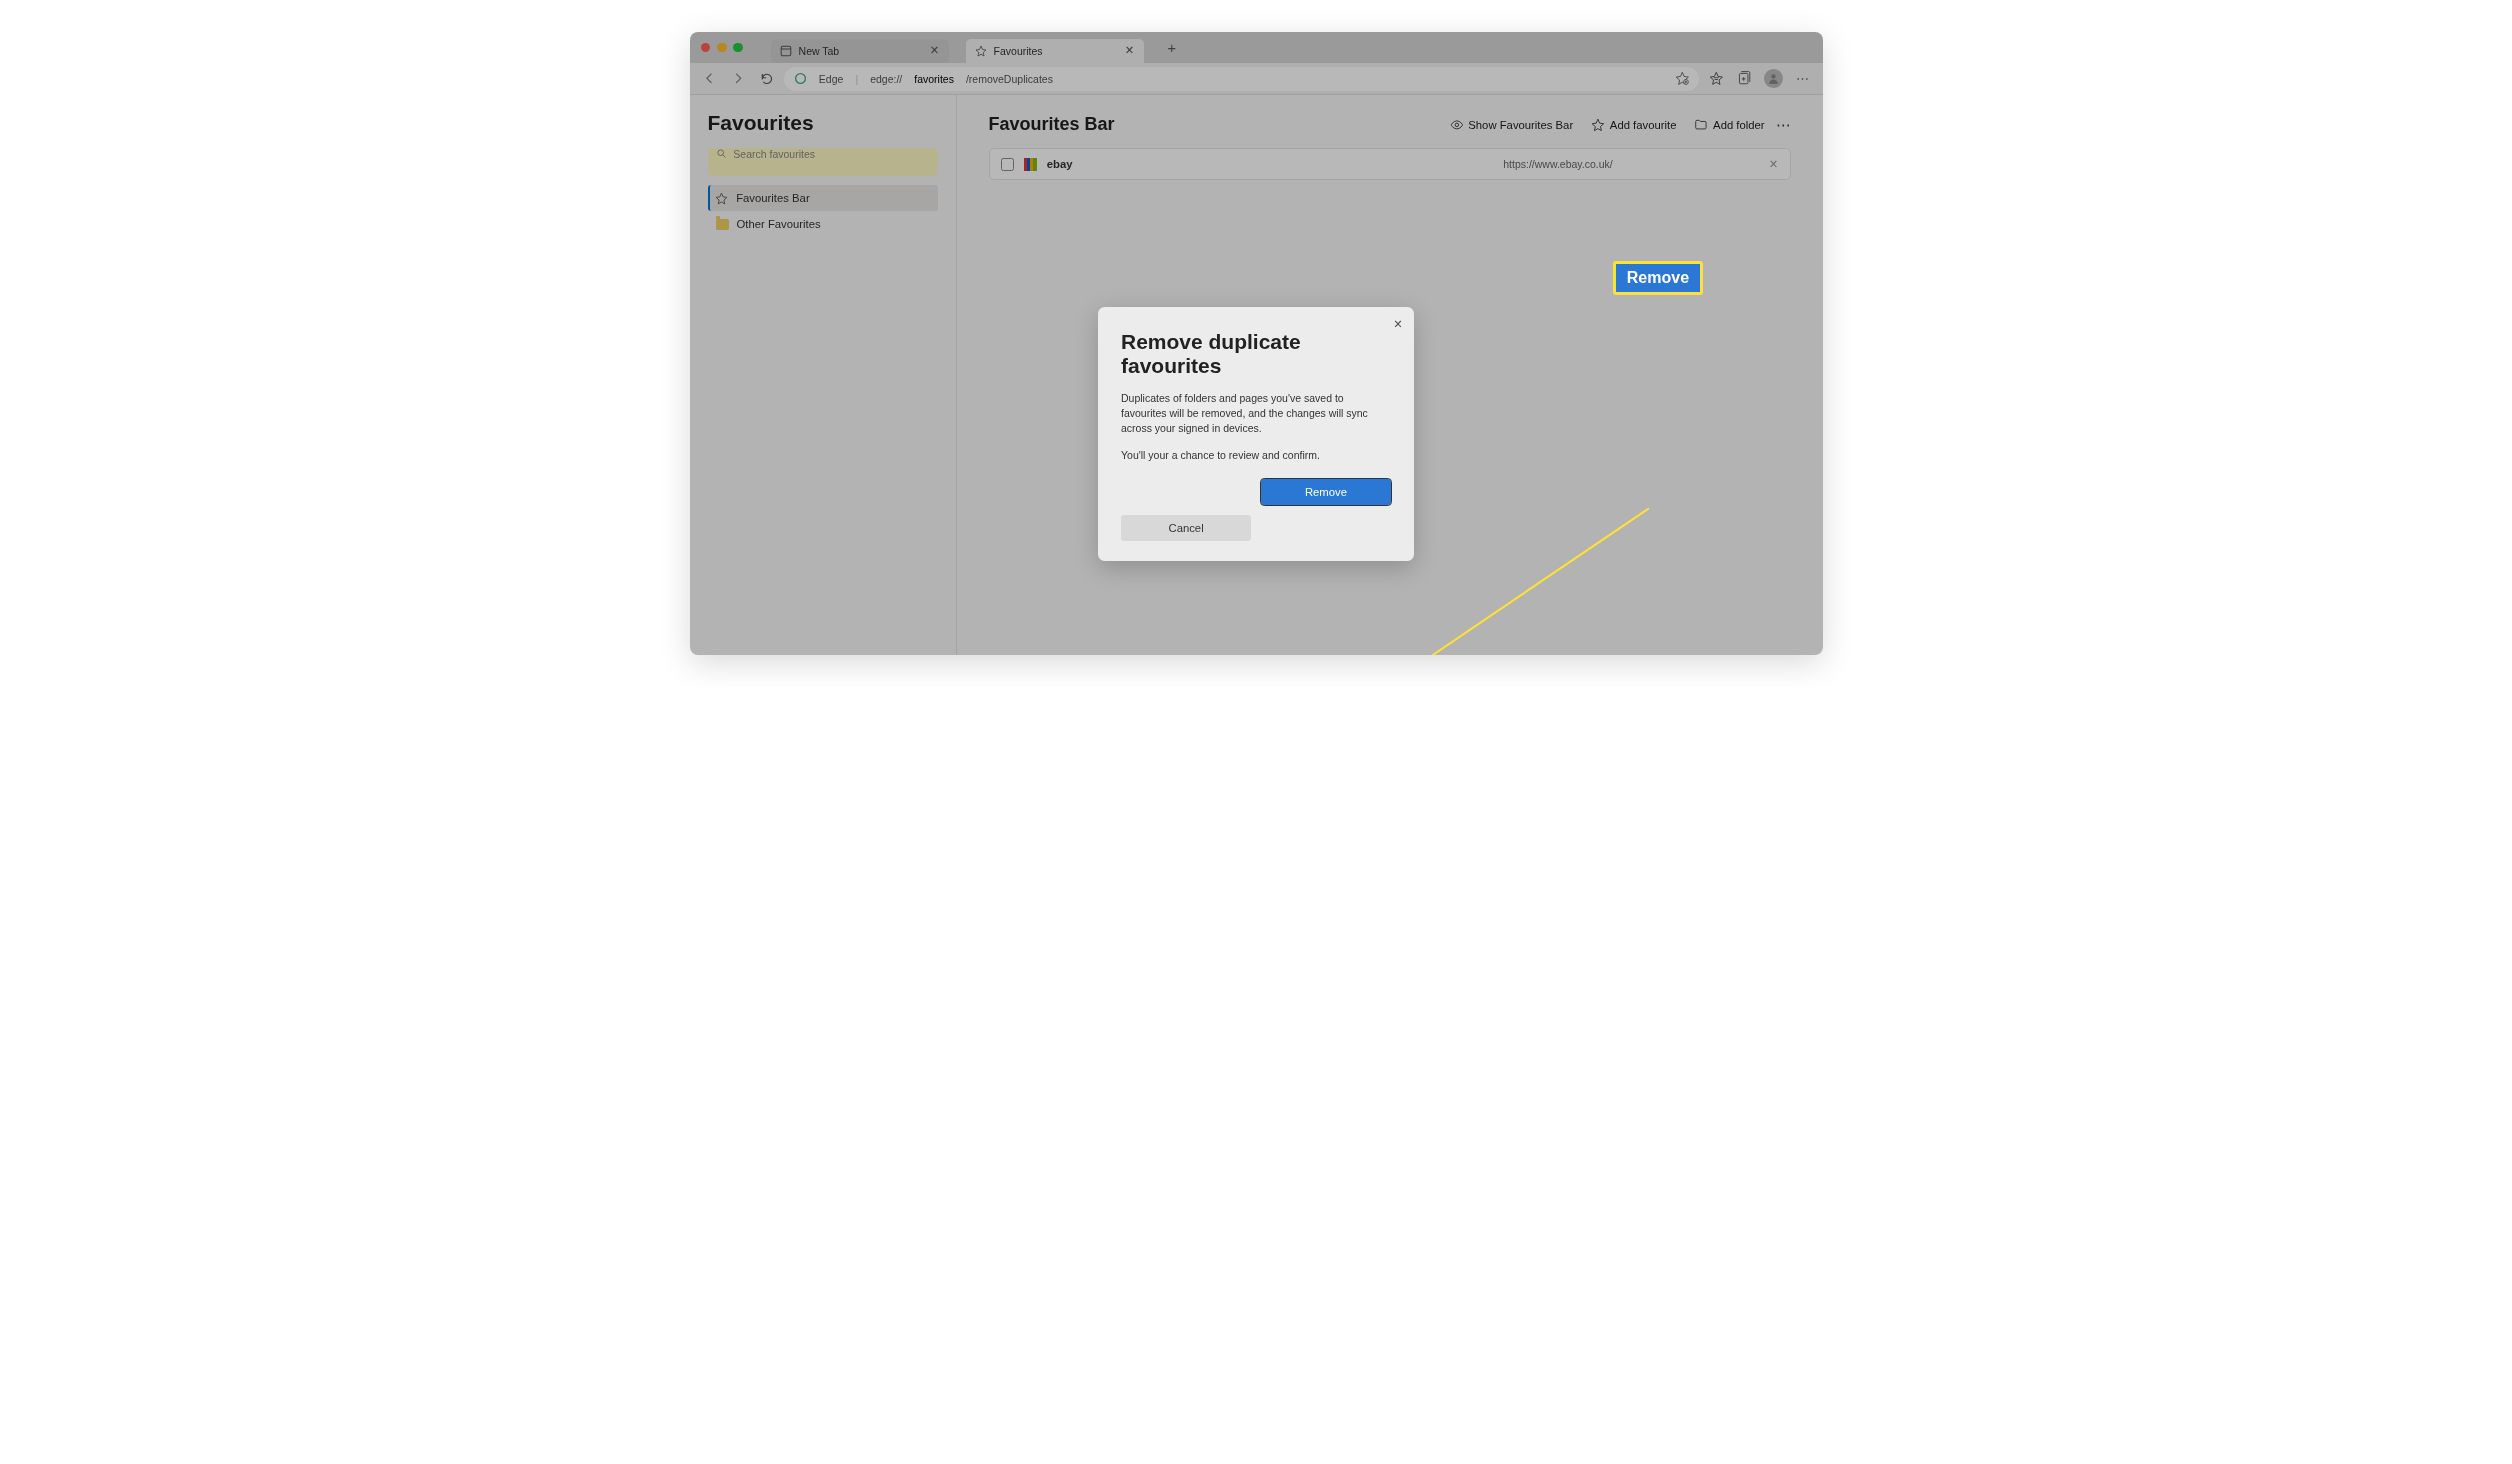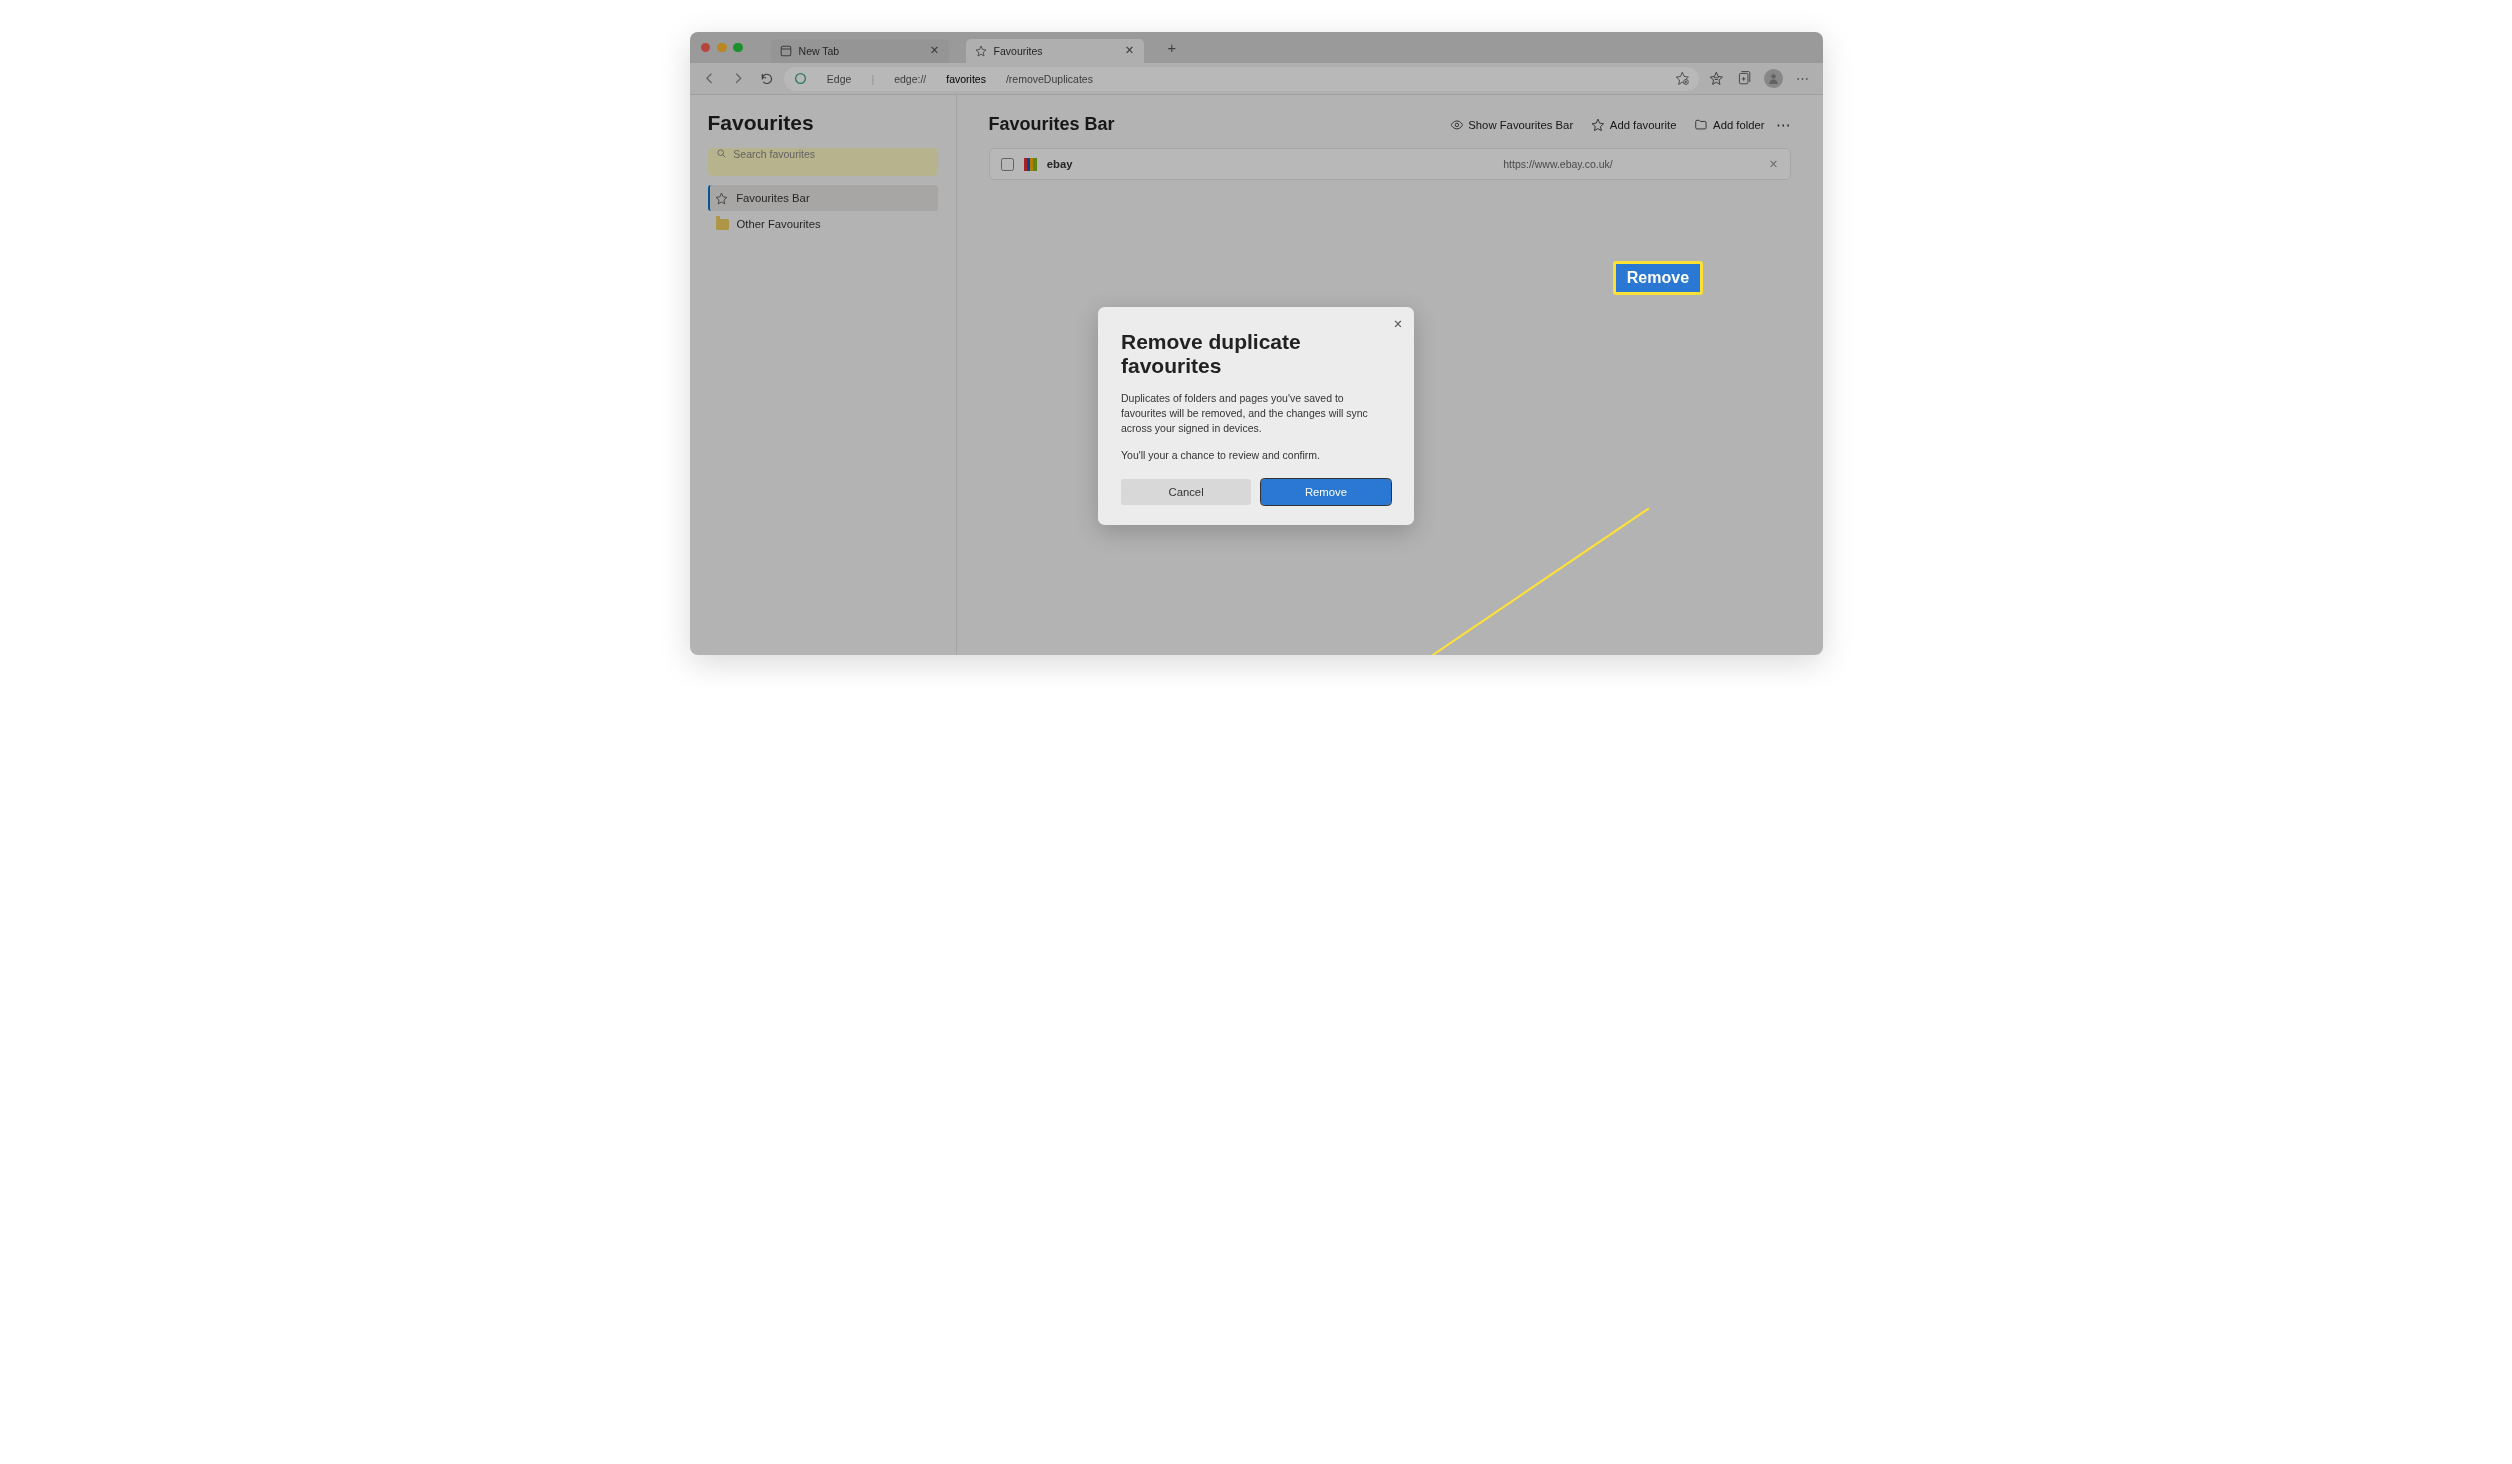--- a/index.html
+++ b/index.html
@@ -15,21 +15,21 @@
 .tab { height:24px; margin-top:6.5px; padding:0 8px; display:flex; align-items:center; gap:6.5px; border-radius:4.9px 4.9px 0 0; font-size:10.5px; color:#333; min-width:178px; }
 .tab.inactive { background:#cfcfcf; }
 .tab.active { background:#f3f3f3; }
 .tab-close { margin-left:auto; width:13px; height:13px; display:flex; align-items:center; justify-content:center; color:#555; font-size:11.3px; border-radius:2.4px; }
 .new-tab { padding:0 6.5px; font-size:14.6px; color:#555; }
 .tab-icon { width:13px; height:13px; display:flex; align-items:center; justify-content:center; }
 
 
 .toolbar { height:32px; background:#f3f3f3; display:flex; align-items:center; padding:0 8px; gap:4.9px; border-bottom:0.8px solid #ddd; }
 .tool-btn { width:24px; height:24px; display:flex; align-items:center; justify-content:center; color:#555; border-radius:3.2px; }
-.address-bar { flex:1; height:24px; background:#fff; border-radius:12px; display:flex; align-items:center; padding:0 9.7px; gap:20px; font-size:10.5px; color:#555; }
+.address-bar { flex:1; height:24px; background:#fff; border-radius:12px; display:flex; align-items:center; padding:0 9.7px; gap:12px; font-size:10.5px; color:#555; }
 .addr-bold { color:#000; font-weight:500; }
 .addr-end { flex:1; }
 .avatar { width:19.4px; height:19.4px; border-radius:50%; background:#bbb; display:flex; align-items:center; justify-content:center; }
 
 
 .content { display:flex; height:calc(100% - 63px); background:#f9f9f9; }
 .sidebar { width:267px; border-right:0.8px solid #e5e5e5; padding:16px 18px; }
 .sidebar-title { font-size:21px; font-weight:700; margin-bottom:13px; color:#222; }
 .search-box { height:27.5px; background:#fef9c3; border-radius:4.9px; display:flex; align-items:flex-start; padding:0 8px; gap:6.5px; font-size:10.5px; color:#888; margin-bottom:9.7px; }
 .nav-item { height:26px; display:flex; align-items:center; gap:8px; padding:0 8px; border-radius:3.2px; font-size:11.3px; color:#333; }
@@ -50,21 +50,21 @@
 .ebay-icon { width:13px; height:13px; display:flex; }
 .ebay-icon span{width:3.2px;height:13px;} .e1{background:#e53238;}.e2{background:#0064d2;}.e3{background:#f5af02;}.e4{background:#86b817;}
 
 
 .dialog { position:absolute; top:275px; left:50%; transform:translateX(-50%); width:316px; background:#ececec; border-radius:6.5px; padding:23px 23px 19.4px; z-index:10; box-shadow:0 6.5px 24px rgba(0,0,0,0.2); }
 .dialog-close { position:absolute; top:11.3px; right:11.3px; color:#555; font-size:11.3px; }
 .dialog-title { font-size:21px; font-weight:700; margin-bottom:13px; color:#222; }
 .dialog-text { font-size:10.5px; color:#333; line-height:1.45; margin-bottom:11.3px; }
 .dialog-buttons { display:flex; gap:9.7px; margin-top:16px; }
 .dlg-btn { flex:1; height:26px; border-radius:3.2px; font-size:11.3px; display:flex; align-items:center; justify-content:center; }
-.dlg-cancel { background:#d8d8d8; color:#333; }
+.dlg-cancel { background:#d8d8d8; color:#333;margin-top:36px; }
 .dlg-remove { background:#2b78d4; color:#fff; outline:1.6px solid #333; outline-offset:0.8px; }
 
 
 .callout { position:absolute; top:229px; left:923px; z-index:20; }
 .callout-box { background:#2b78d4; color:#fff; font-size:16px; font-weight:700; padding:4.9px 11.3px; border:3.2px solid #ffe135; border-radius:3.2px; }
 .callout-line { position:absolute; top:219px; left:0; width:100%; height:100%; z-index:15; pointer-events:none; }
 
 svg { display:block; }
 .folder-icon { width:13px; height:11.3px; background:#f0d060; border-radius:1.6px; position:relative; }
 .folder-icon::before { content:''; position:absolute; top:-2.4px; left:0; width:4.9px; height:2.4px; background:#f0d060; border-radius:0.8px 0.8px 0 0; }

